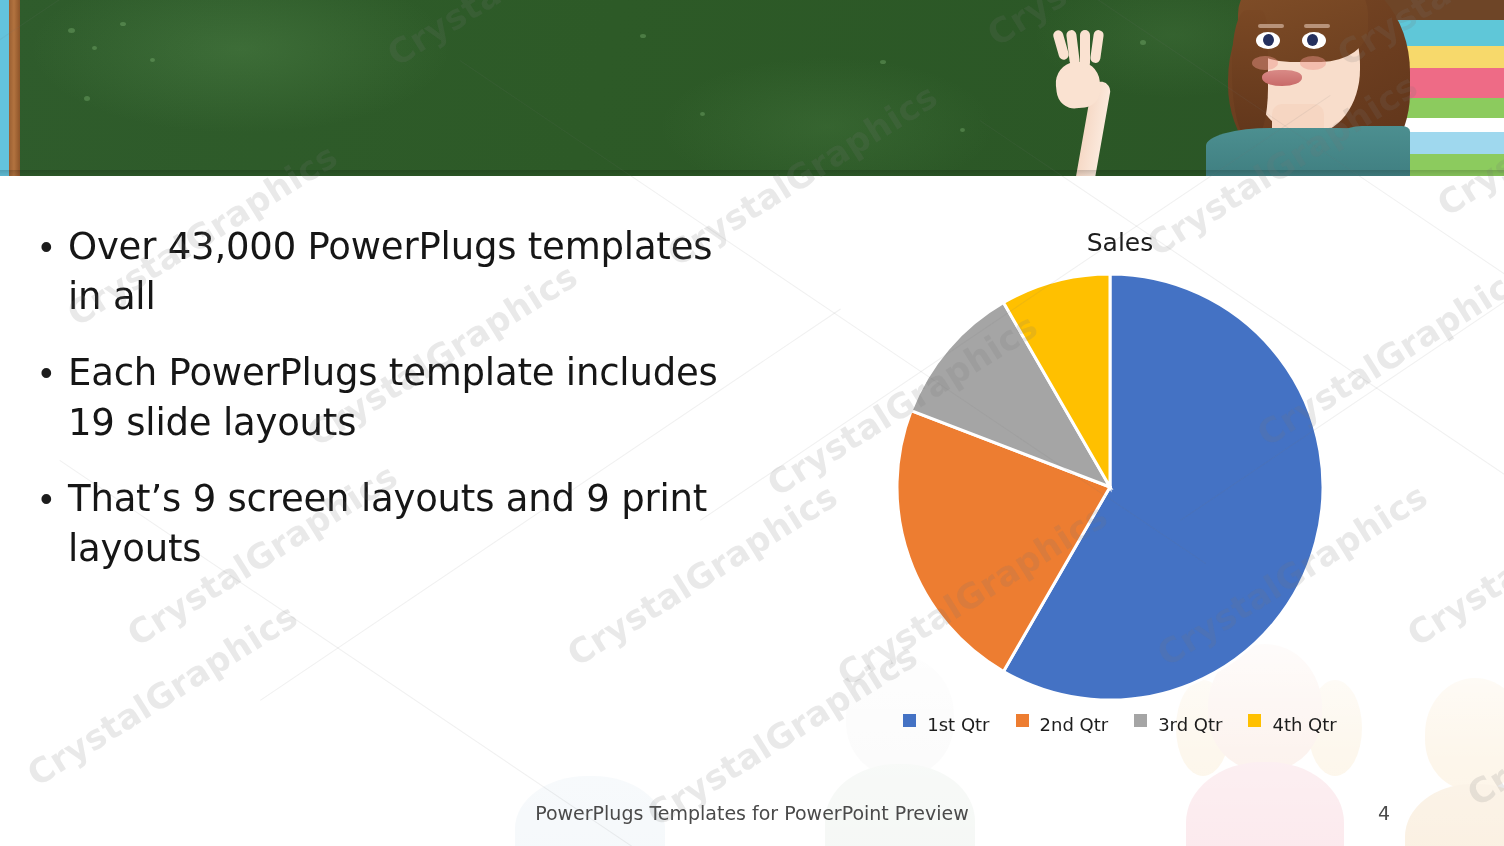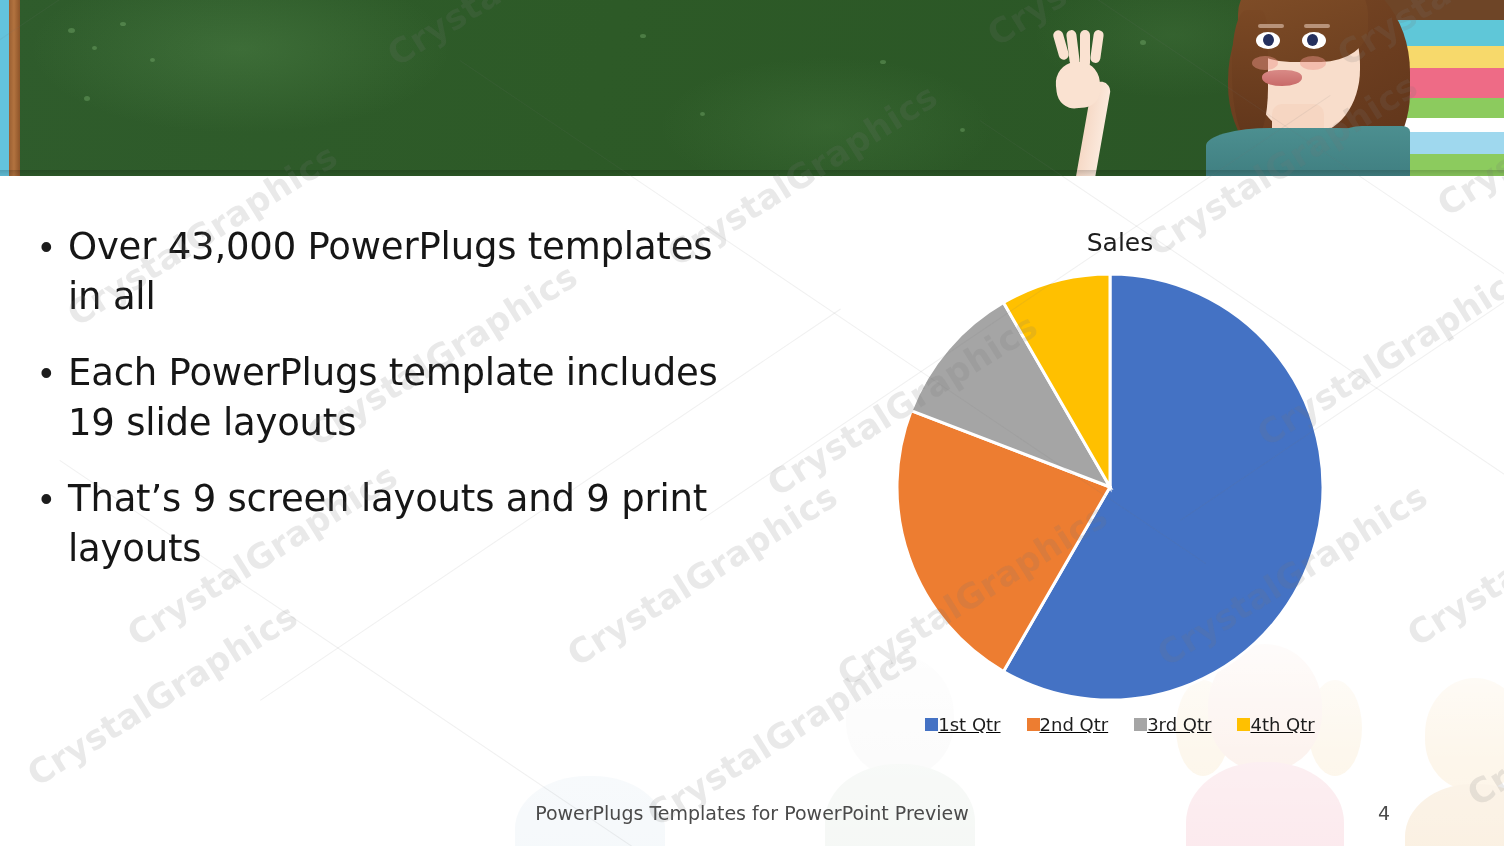--- a/index.html
+++ b/index.html
@@ -72,21 +72,21 @@
   .bullet .dot{flex:0 0 auto;width:28px;font-size:36px;line-height:50px;color:#1c1c1c;text-align:left;}
   .bullet .txt{font-size:37px;line-height:50px;color:#161616;font-weight:400;
       font-family:"DejaVu Sans","Liberation Sans",sans-serif;letter-spacing:-.2px;}
 
   
   .chart{position:absolute;left:820px;top:228px;width:600px;height:530px;}
   .chart-title{position:absolute;left:0;top:0;width:600px;text-align:center;
       font-size:25px;color:#1d1d1d;font-family:"DejaVu Sans","Liberation Sans",sans-serif;}
   .pie-holder{position:absolute;left:0;top:42px;width:600px;height:430px;}
   .legend{position:absolute;left:0;top:486px;width:600px;display:flex;justify-content:center;gap:26px;}
-  .legend-item{display:flex;align-items:center;gap:0;text-decoration:underline;}
+  .legend-item{display:flex;gap:11px;}
   .legend-swatch{width:13px;height:13px;display:block;}
   .legend-label{font-size:18px;color:#1d1d1d;font-family:"DejaVu Sans","Liberation Sans",sans-serif;white-space:nowrap;}
 
   
   .footer{position:absolute;left:0;top:802px;width:1504px;text-align:center;
       font-size:19px;color:#4a4a4a;font-family:"DejaVu Sans","Liberation Sans",sans-serif;}
   .pageno{position:absolute;left:1360px;top:802px;width:48px;text-align:center;
       font-size:19px;color:#4a4a4a;font-family:"DejaVu Sans","Liberation Sans",sans-serif;}
 
   

